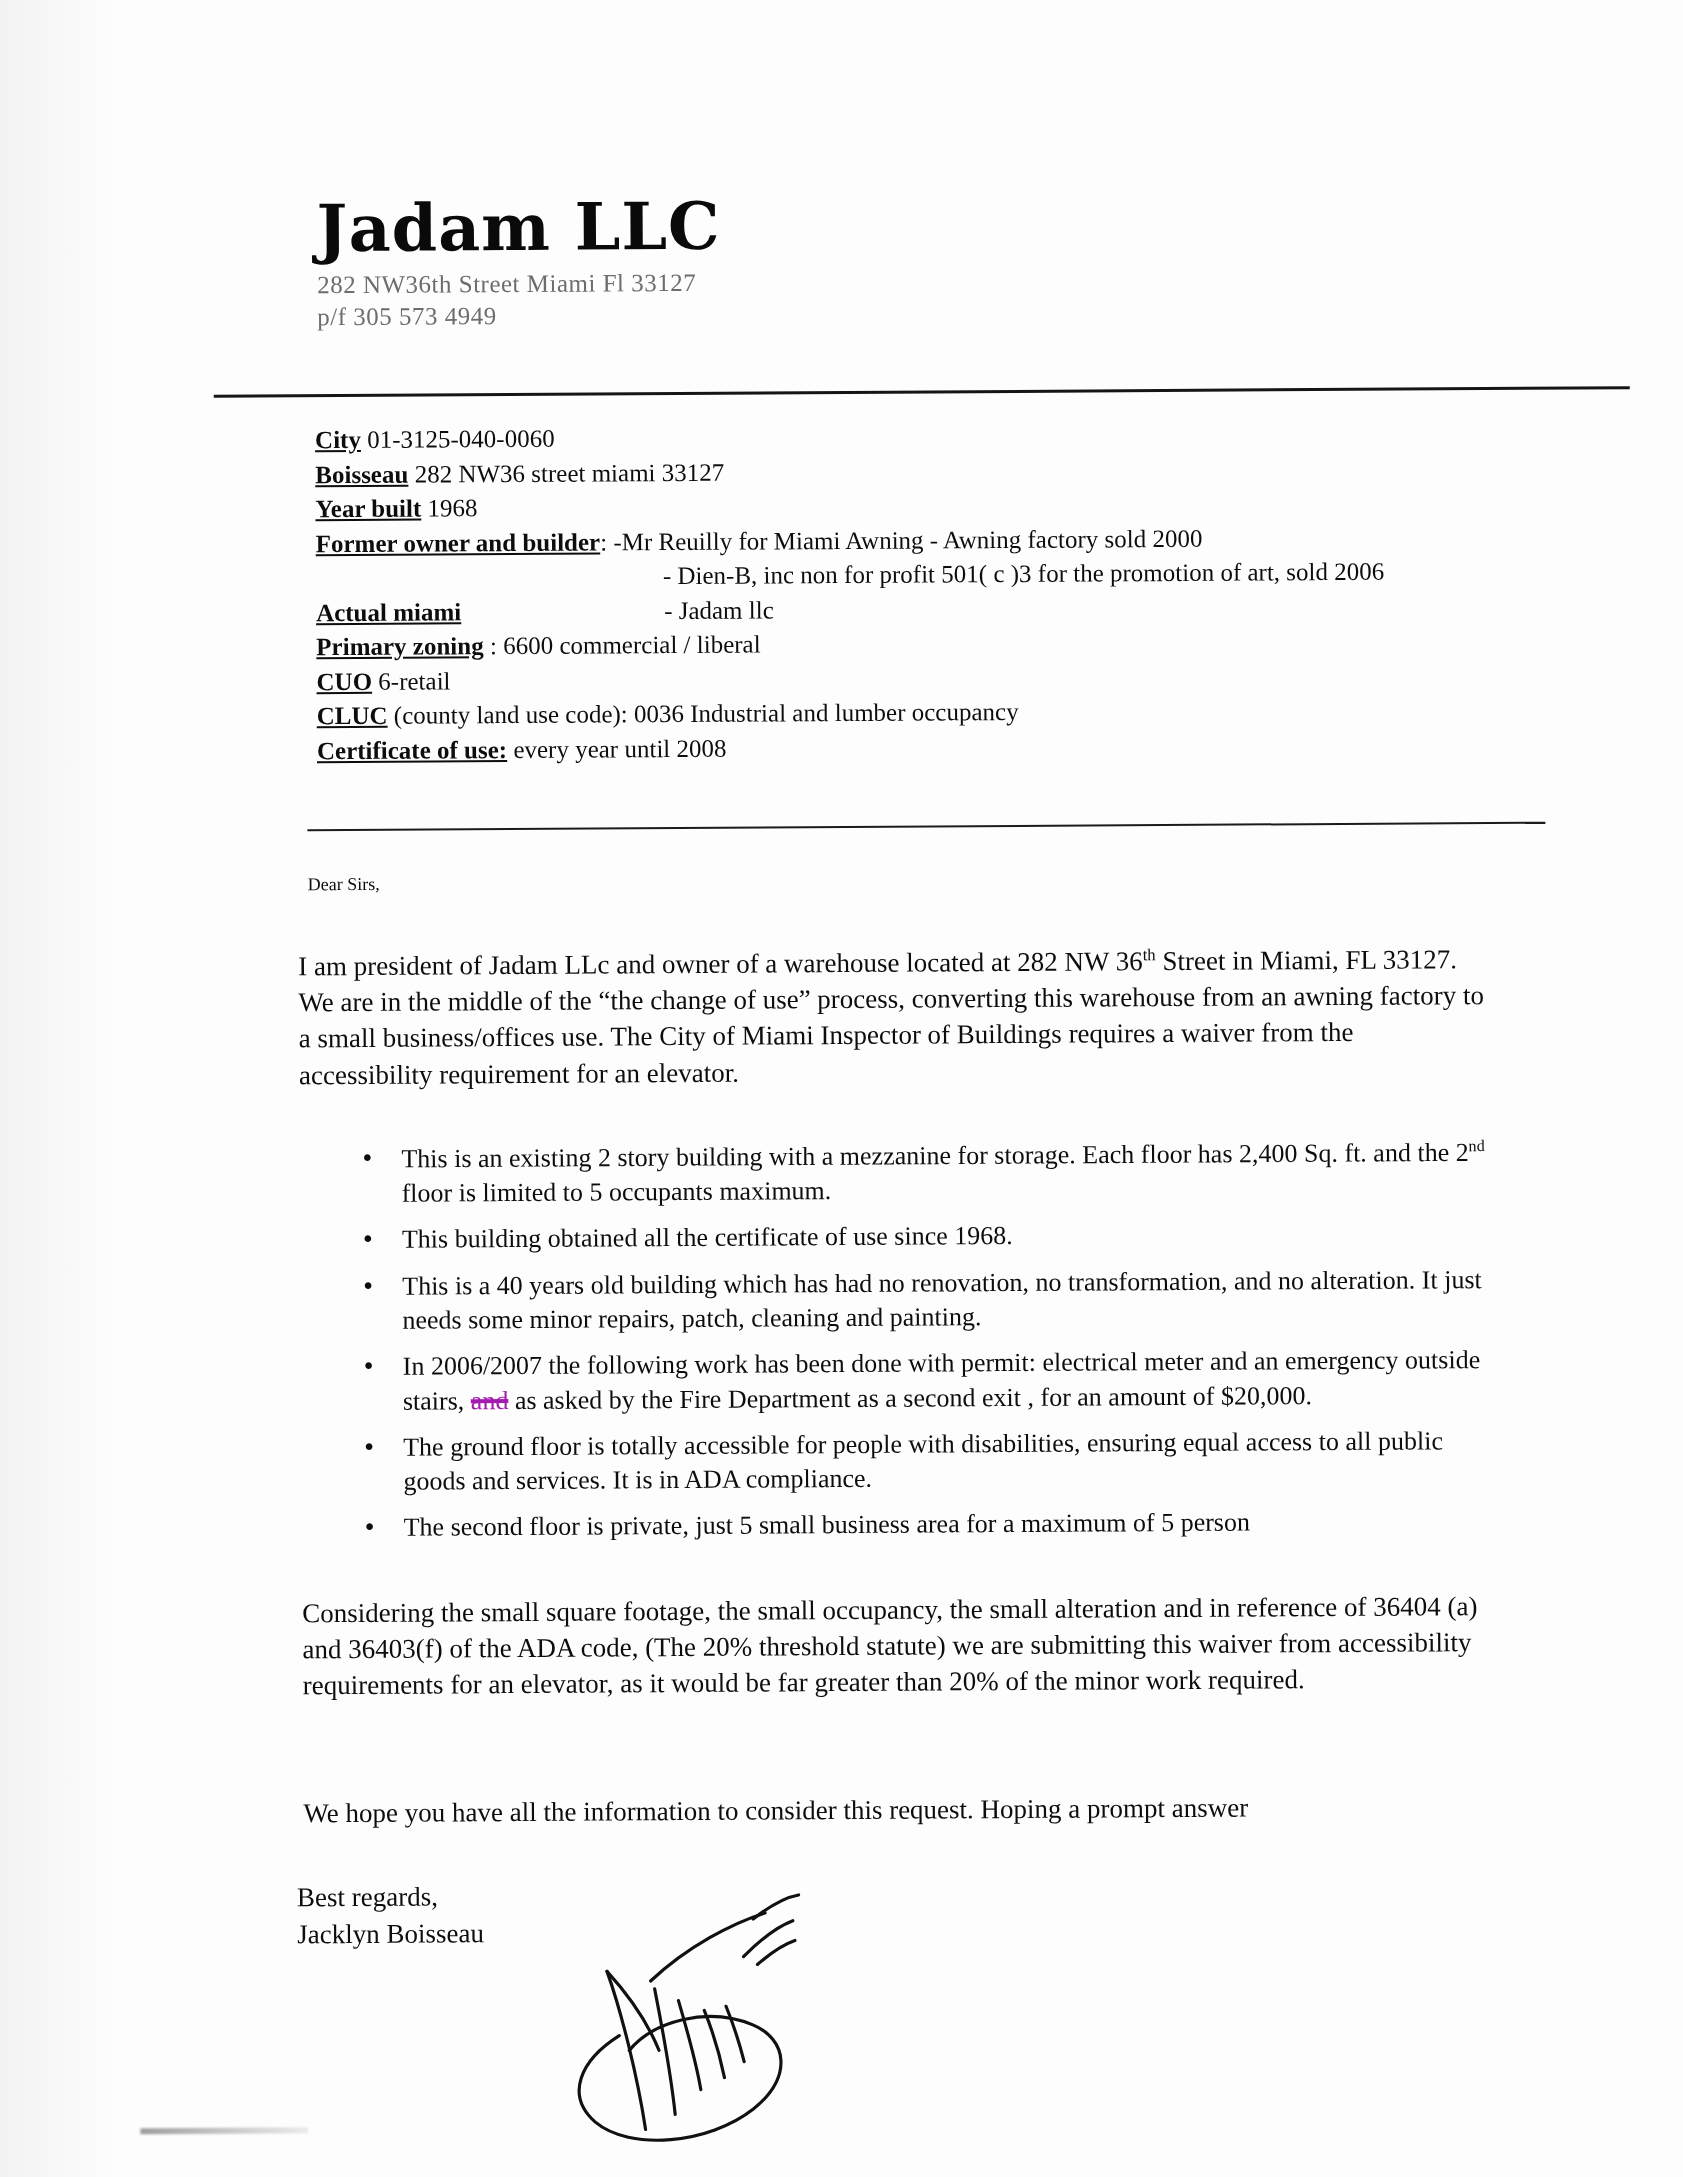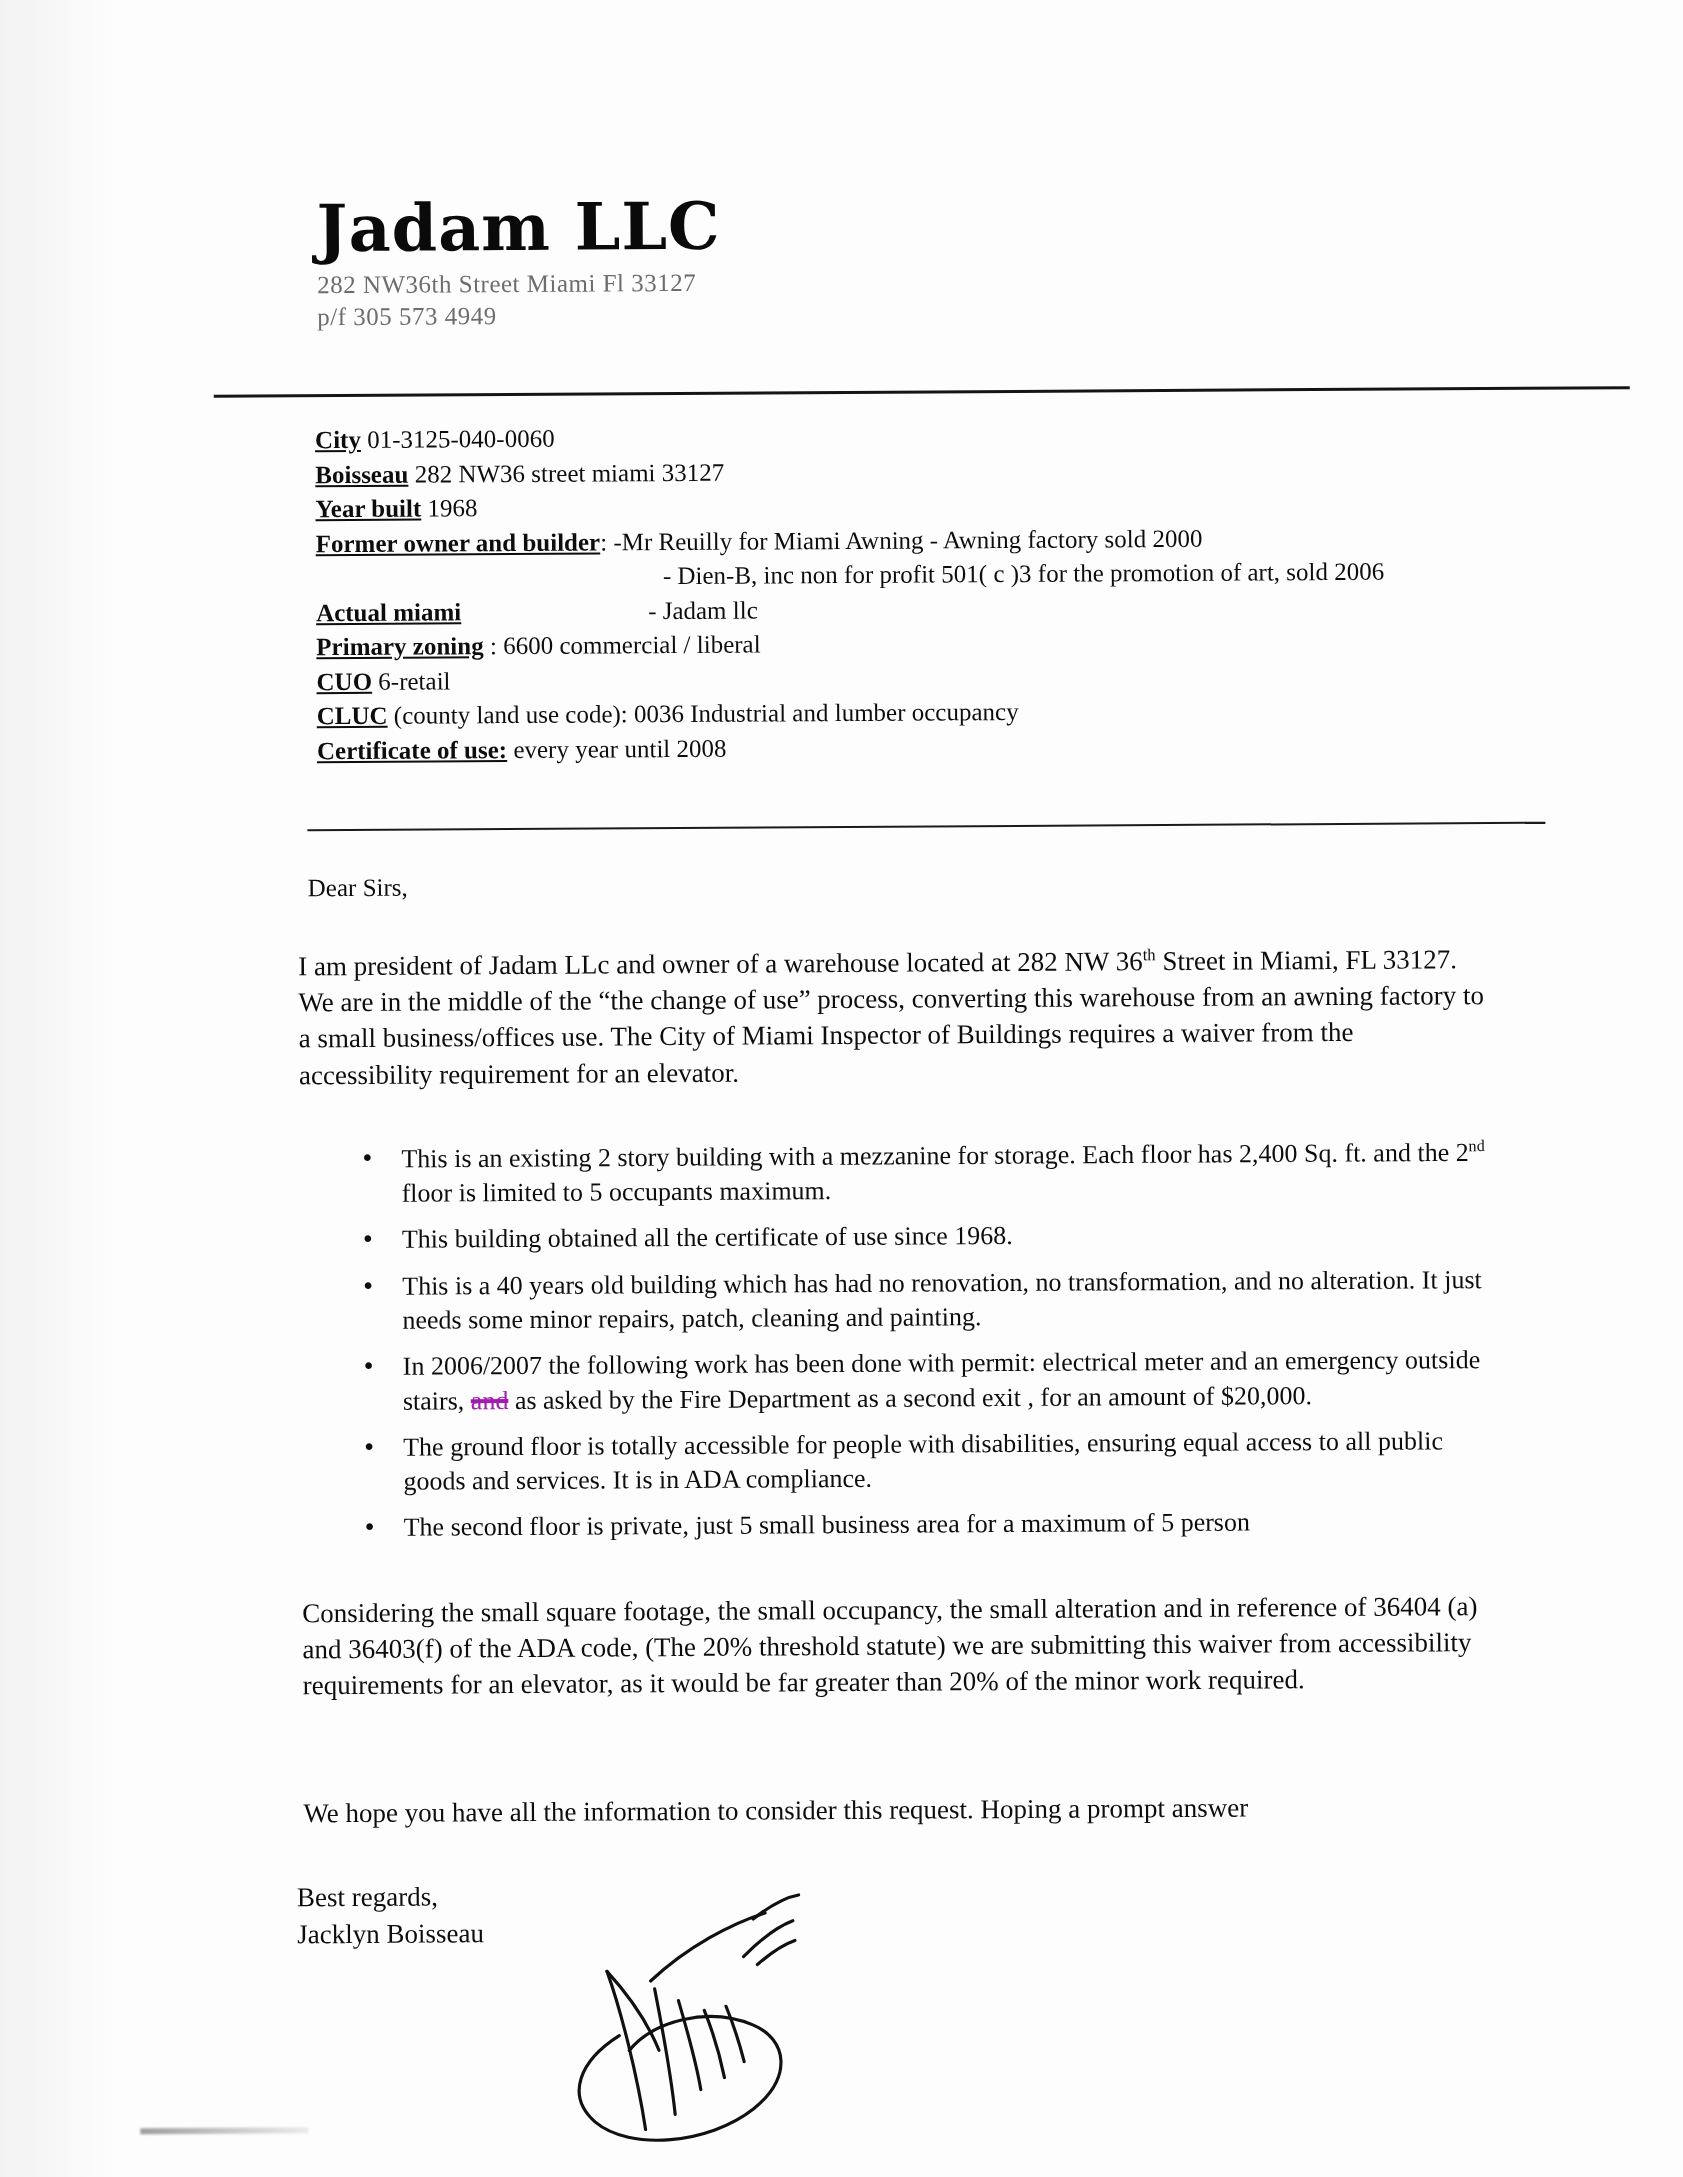--- a/index.html
+++ b/index.html
@@ -91,38 +91,38 @@
   }
   .facts .sub {
     margin-left: 347px;
     white-space: nowrap;
   }
   .facts .owner-row {
     position: relative;
   }
   .facts .owner-val {
     position: absolute;
-    left: 332px;
+    left: 348px;
     top: 0;
   }
 
   .rule-mid {
     position: absolute;
     left: 309px;
     top: 826px;
     width: 1238px;
     height: 2px;
     background: #1b1b1b;
   }
 
   .salutation {
     position: absolute;
     left: 309px;
     top: 871px;
-    font-size: 25px;
+    font-size: 18px;
   }
 
   .para1 {
     position: absolute;
     left: 299px;
     top: 945px;
     width: 1188px;
     font-size: 27px;
     line-height: 1.34;
     text-align: left;

